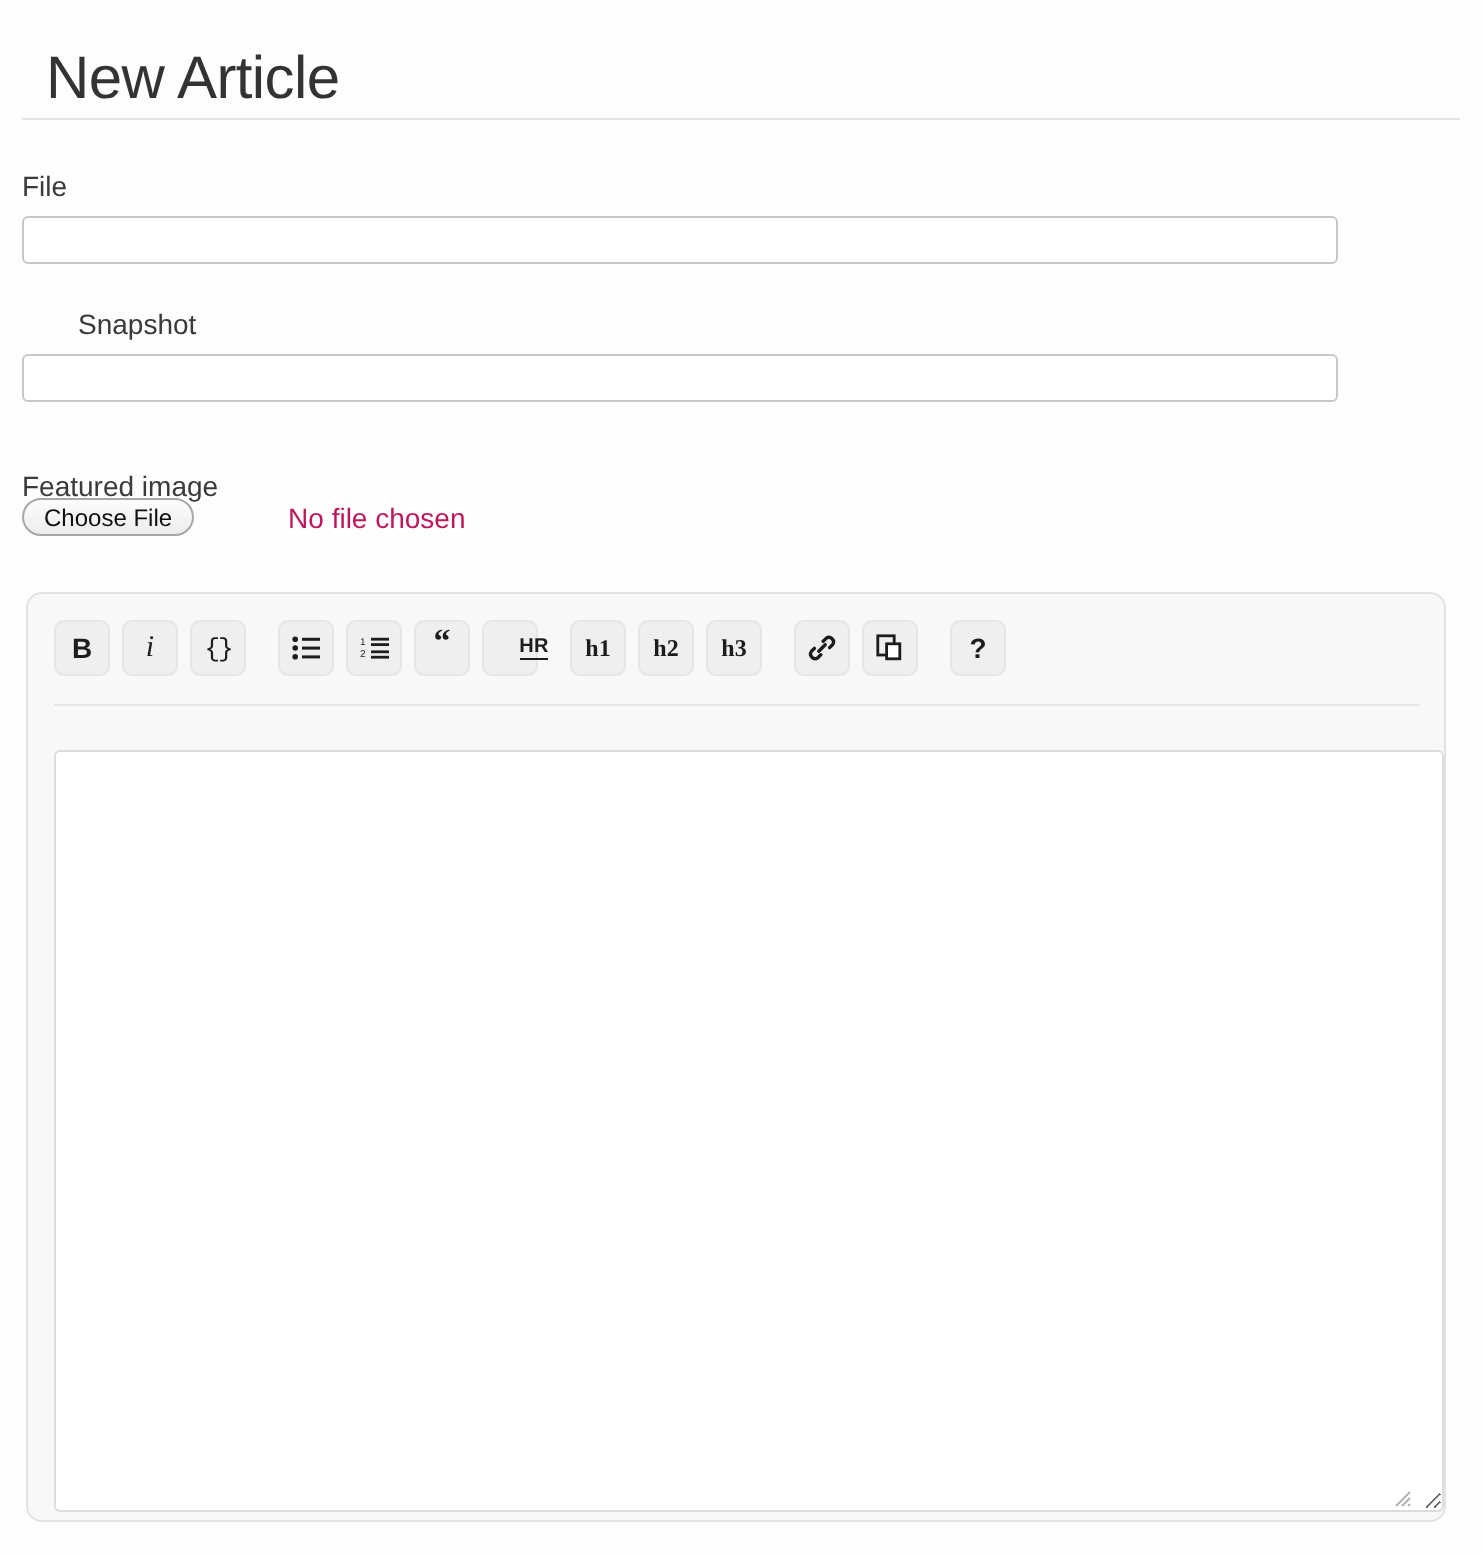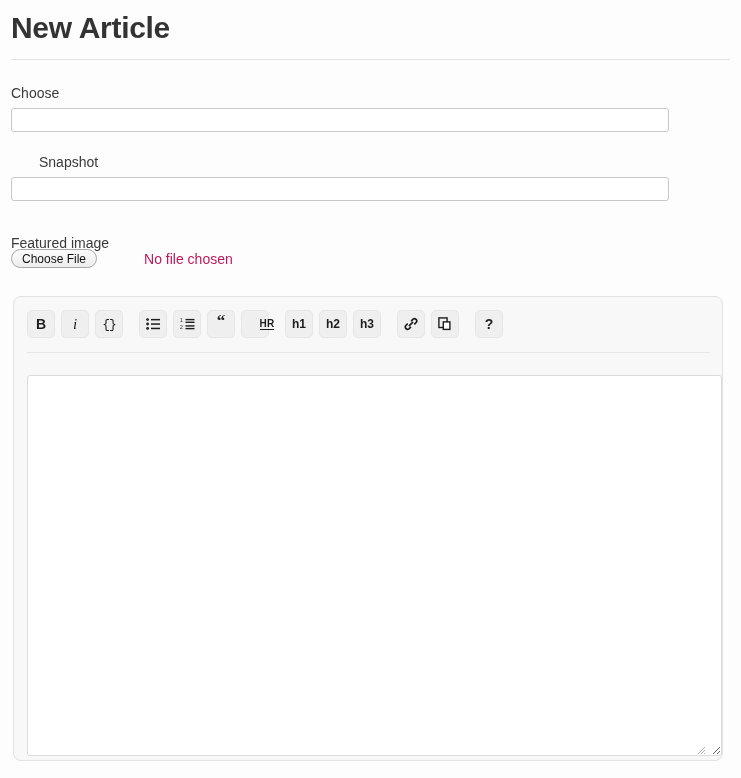--- a/index.html
+++ b/index.html
@@ -21,25 +21,25 @@
     background: #fdfdfd;
     overflow: hidden;
   }
 
   
   .page-title {
     position: absolute;
     left: 11px;
     top: 8px;
     font-size: 30px;
-    font-weight: bold;
+    font-weight: normal;
     color: #333333;
     letter-spacing: -0.3px;
     line-height: 40px;
-    margin: 0;
+    margin: 12px;
   }
 
   .title-rule {
     position: absolute;
     left: 11px;
     top: 59px;
     width: 719px;
     height: 1px;
     background: #e3e3e3;
   }
@@ -143,21 +143,21 @@
     font-family: "Liberation Sans", sans-serif;
     color: #1d1d1d;
     user-select: none;
     flex: 0 0 auto;
   }
   .tb-gap { margin-right: 16px; }
 
   .tb-bold    { font-weight: bold; font-size: 14px; }
   .tb-italic  { font-style: italic; font-size: 15px; font-family: "Liberation Serif", serif; }
   .tb-code    { font-size: 13px; font-family: "Liberation Mono", monospace; letter-spacing: -1px; }
-  .tb-heading { font-size: 12px; font-weight: bold; }
+  .tb-heading { font-size: 12px; font-weight: bold; font-family: Liberation Serif, serif; }
   .tb-quote   { font-size: 17px; font-weight: bold; line-height: 1; padding-bottom: 7px; font-family: "Liberation Serif", serif; }
   .tb-hr-lbl  { font-size: 10px; font-weight: bold; border-bottom: 1.6px solid #1d1d1d; line-height: 11px; letter-spacing: 0.2px; margin-left: 24px; }
   .tb-help    { font-size: 14px; font-weight: bold; }
 
   .tb-btn svg { display: block; }
 
   .toolbar-divider {
     position: absolute;
     left: 13px;
     top: 55px;
@@ -196,21 +196,21 @@
 </style>
 </head>
 <body>
 
 <div class="page">
 
   <h1 class="page-title">New Article</h1>
 
   <div class="title-rule"></div>
 
-  <label class="field-label label-title">Choose</label>
+  <label class="field-label label-title">File</label>
   <input class="text-input input-title" type="text" value="" style="">
 
   <label class="field-label label-snapshot">Snapshot</label>
   <input class="text-input input-snapshot" type="text" value="" style="">
 
   <label class="field-label label-featured">Featured image</label>
   <div class="file-row">
     <span class="choose-file-btn">Choose File</span>
     <span class="file-status">No file chosen</span>
   </div>

